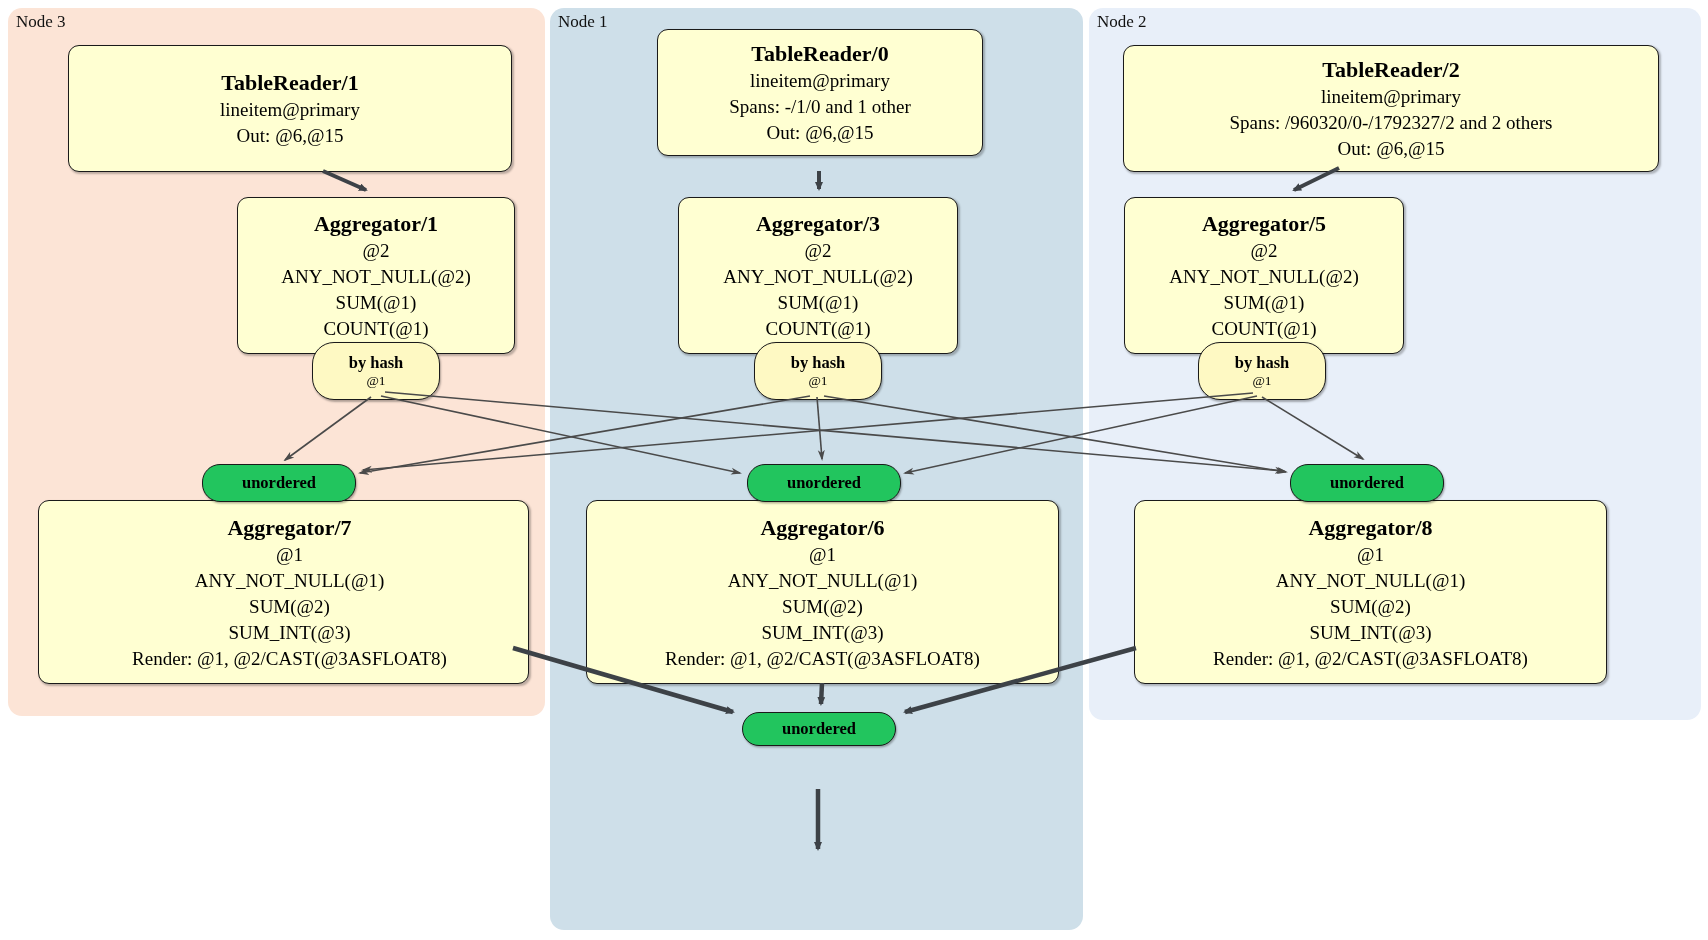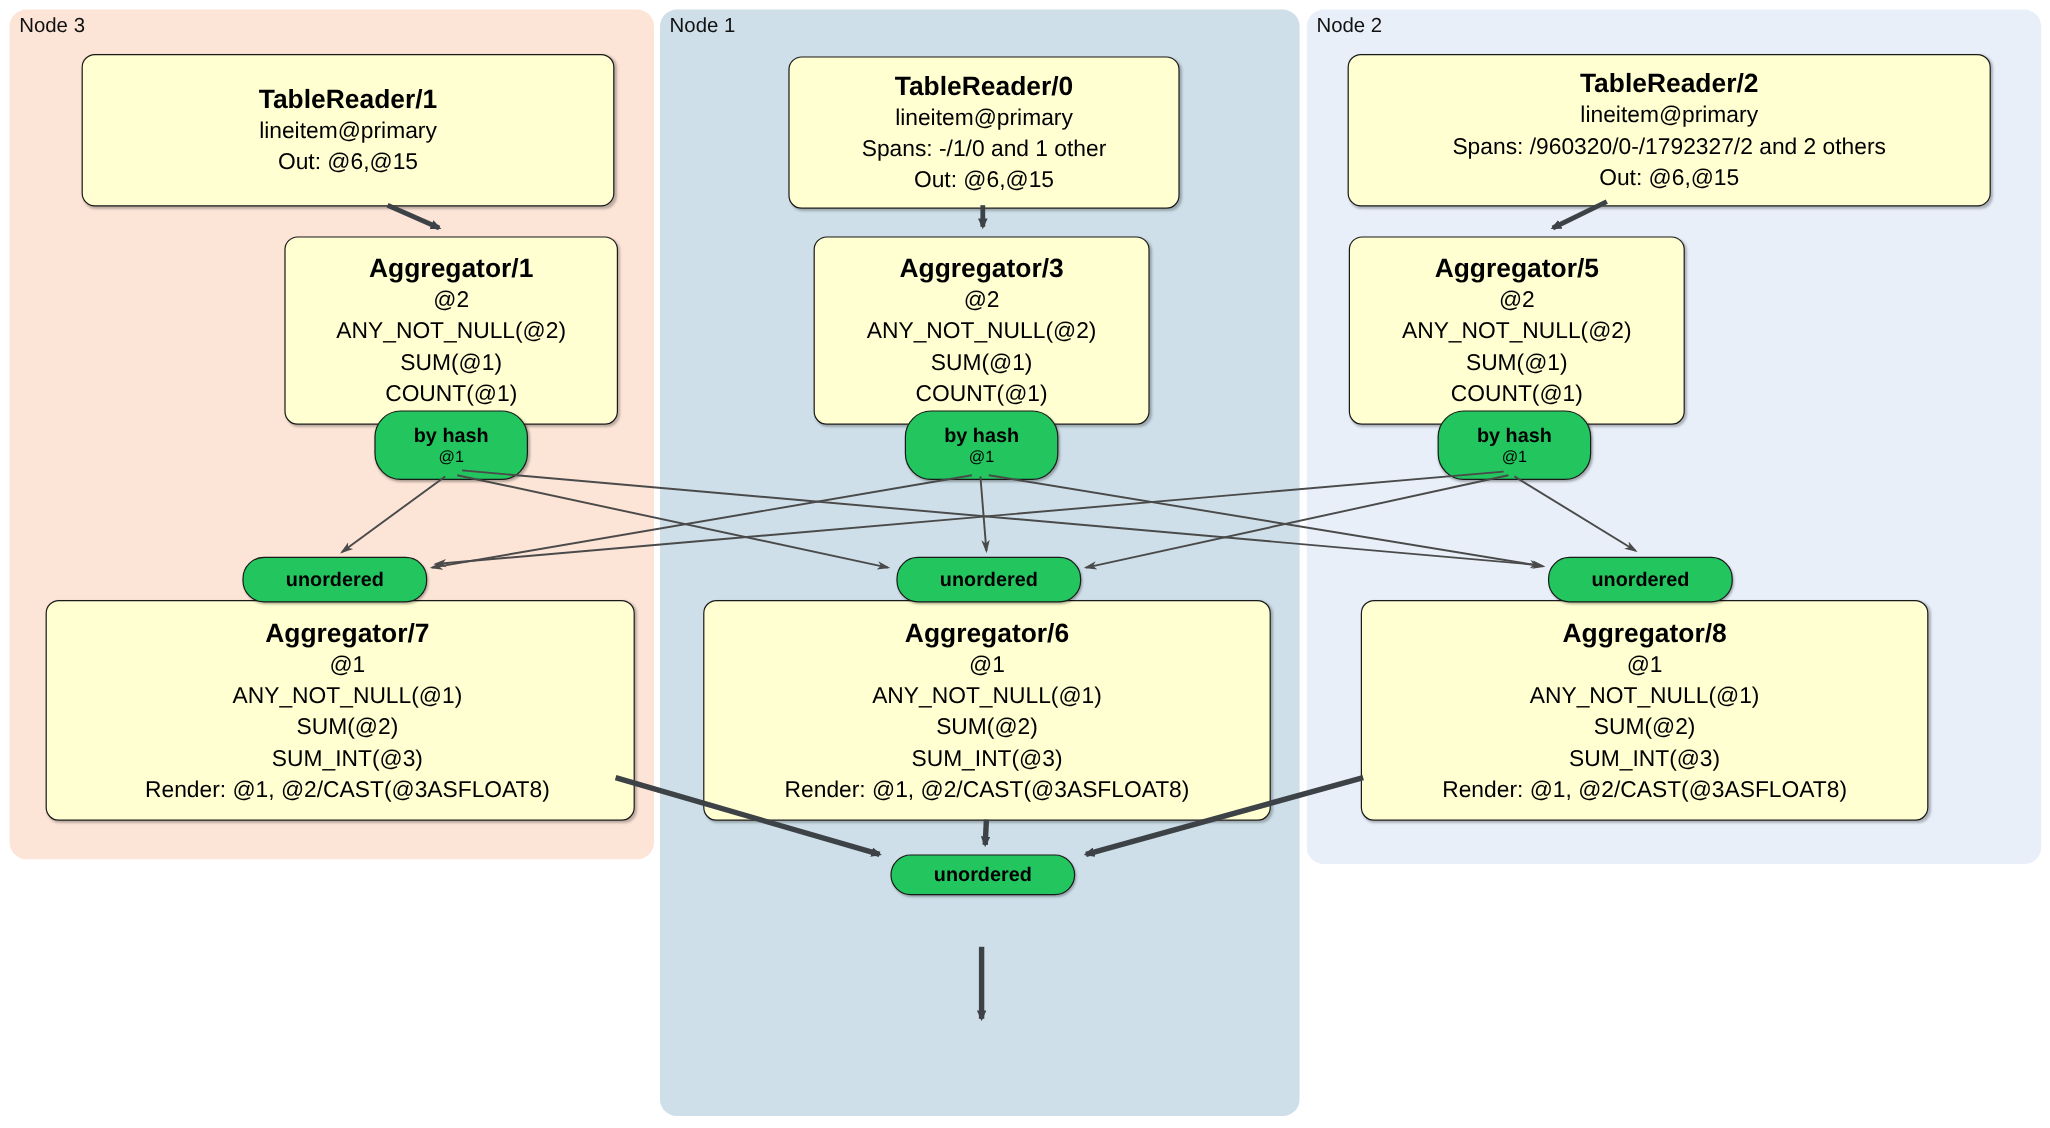--- a/index.html
+++ b/index.html
@@ -1,34 +1,34 @@
 <!DOCTYPE html>
 <html><head>
 <meta charset="utf-8">
 <style>
   html,body{margin:0;padding:0;background:#ffffff;}
   #canvas{
     position:relative;width:1708px;height:940px;overflow:hidden;
-    font-family:Liberation Sans, sans-serif;color:#000;
+    font-family:Liberation Serif, serif;color:#000;
   }
   .region{position:absolute;border-radius:14px;}
   .region-label{position:absolute;font-size:17px;color:#111;}
   .pbox{
     position:absolute;background:#FFFFD2;border:1.6px solid #1a1a1a;border-radius:11px;
     display:flex;flex-direction:column;justify-content:center;align-items:center;
     box-shadow:1.5px 1.5px 2px rgba(0,0,0,0.25);z-index:2;text-align:center;
   }
   .pbox .title{font-weight:bold;font-size:22px;line-height:29px;white-space:nowrap;}
   .pbox .line{font-size:19px;line-height:26px;white-space:nowrap;}
   .oval{
     position:absolute;border:1.5px solid #1a1a1a;z-index:3;
     display:flex;flex-direction:column;justify-content:center;align-items:center;
     box-shadow:1px 1.5px 2px rgba(0,0,0,0.3);
   }
-  .byhash{background:#22c55e;width:126px;height:56px;border-radius:22px;}
+  .byhash{background:#fef9c3;width:126px;height:56px;border-radius:22px;}
   .byhash .rl{font-weight:bold;font-size:16.5px;line-height:20px;}
   .byhash .rs{font-size:13.5px;line-height:16px;}
   .unordered{background:#22c55e;width:152px;height:36px;border-radius:18px;}
   .unordered .rl{font-weight:bold;font-size:16.5px;}
   #edges{position:absolute;left:0;top:0;z-index:4;pointer-events:none;}
 </style>
 </head>
 <body>
 
 <div id="canvas">
@@ -39,21 +39,21 @@
 
   <div class="region-label" style="left:16px;top:12px;">Node 3</div>
   <div class="region-label" style="left:558px;top:12px;">Node 1</div>
   <div class="region-label" style="left:1097px;top:12px;">Node 2</div>
 
   <div class="pbox" style="left:68px;top:45px;width:442px;height:125px;">
     <div class="title">TableReader/1</div>
     <div class="line">lineitem@primary</div>
     <div class="line">Out: @6,@15</div>
   </div>
-  <div class="pbox" style="left:657px;top:47px;width:324px;height:125px;">
+  <div class="pbox" style="left:657px;top:29px;width:324px;height:125px;">
     <div class="title">TableReader/0</div>
     <div class="line">lineitem@primary</div>
     <div class="line">Spans: -/1/0 and 1 other</div>
     <div class="line">Out: @6,@15</div>
   </div>
   <div class="pbox" style="left:1123px;top:45px;width:534px;height:125px;">
     <div class="title">TableReader/2</div>
     <div class="line">lineitem@primary</div>
     <div class="line">Spans: /960320/0-/1792327/2 and 2 others</div>
     <div class="line">Out: @6,@15</div>

